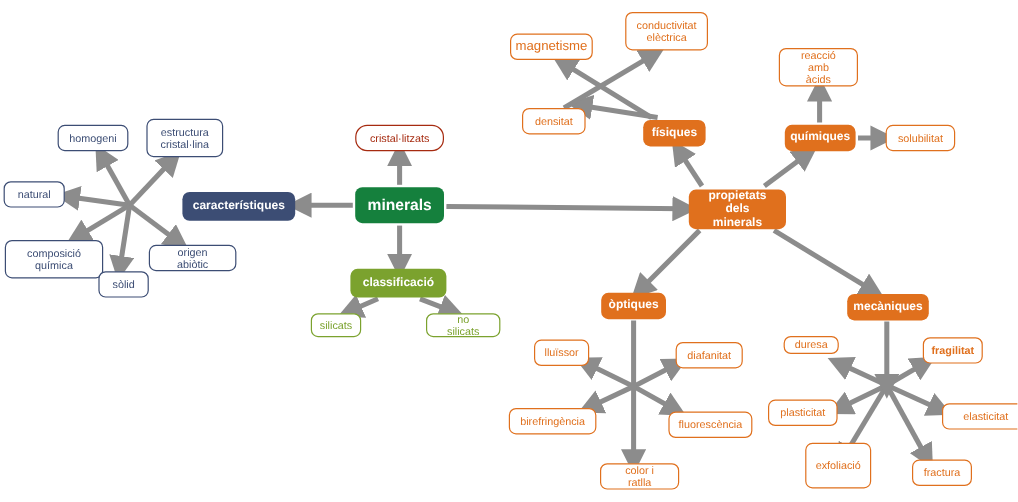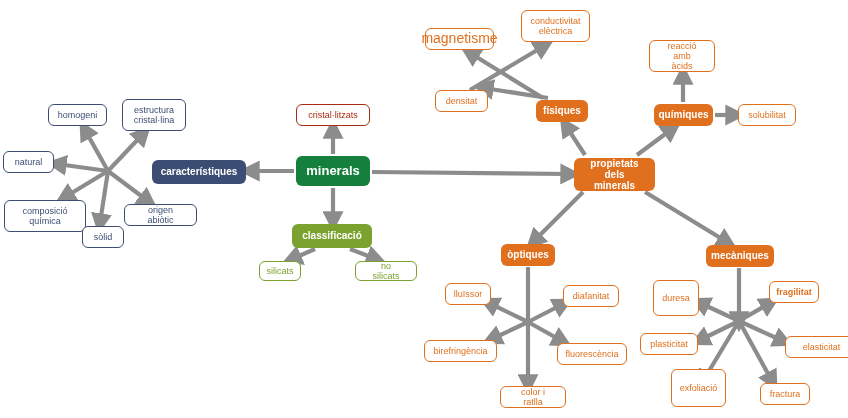--- a/index.html
+++ b/index.html
@@ -63,50 +63,50 @@
         <line x1="739" y1="321" x2="700" y2="340" marker-end="url(#ah)"></line>
         <line x1="739" y1="321" x2="783" y2="341" marker-end="url(#ah)"></line>
         <line x1="739" y1="321" x2="703" y2="381" marker-end="url(#ah)"></line>
         <line x1="739" y1="321" x2="772" y2="381" marker-end="url(#ah)"></line>
         <line x1="739" y1="268" x2="739" y2="321" marker-end="url(#ah)"></line>
       </g>
   </svg>
   <div id="node-layer">
       <div class="node root c-red" style="left: 296px; top: 156px; width: 74px; height: 30px; font-size: 13px;">minerals</div>
       <div class="node root c-blue" style="left: 152px; top: 160px; width: 94px; height: 24px; font-size: 10px;">característiques</div>
-      <div class="node leaf l-red" style="left: 296px; top: 104px; width: 74px; height: 22px; font-size: 9px;">cristal·litzats</div>
+      <div class="node leaf l-red" style="left: 296px; top: 104px; width: 74px; height: 22px; font-size: 9px; border-radius: 10px;">cristal·litzats</div>
       <div class="node root c-green" style="left: 292px; top: 224px; width: 80px; height: 24px; font-size: 10px;">classificació</div>
       <div class="node leaf l-green" style="left: 259px; top: 261px; width: 38px; height: 20px; font-size: 9px;">silicats</div>
       <div class="node leaf l-green" style="left: 355px; top: 261px; width: 62px; height: 20px; font-size: 9px;">no silicats</div>
       <div class="node leaf l-blue" style="left: 48px; top: 104px; width: 59px; height: 22px; font-size: 9px;">homogeni</div>
       <div class="node leaf l-blue" style="left: 122px; top: 99px; width: 64px; height: 32px; font-size: 9px;">estructura
 cristal·lina</div>
       <div class="node leaf l-blue" style="left: 3px; top: 151px; width: 51px; height: 22px; font-size: 9px;">natural</div>
       <div class="node leaf l-blue" style="left: 4px; top: 200px; width: 82px; height: 32px; font-size: 9px;">composició
 química</div>
       <div class="node leaf l-blue" style="left: 82px; top: 226px; width: 36px; height: 22px; font-size: 9px;">sòlid</div>
       <div class="node leaf l-blue" style="left: 124px; top: 204px; width: 73px; height: 22px; font-size: 9px;">origen abiòtic</div>
       <div class="node root c-orange" style="left: 574px; top: 158px; width: 81px; height: 33px; font-size: 10px;">propietats
 dels minerals</div>
       <div class="node root c-orange" style="left: 536px; top: 100px; width: 52px; height: 22px; font-size: 10px;">físiques</div>
-      <div class="node leaf l-orange" style="left: 425px; top: 28px; width: 69px; height: 22px; font-size: 14px; text-align: center;">magnetisme</div>
+      <div class="node leaf l-orange" style="left: 425px; top: 28px; width: 69px; height: 22px; font-size: 11px; text-align: center;">magnetisme</div>
       <div class="node leaf l-orange" style="left: 521px; top: 10px; width: 69px; height: 32px; font-size: 9px;">conductivitat
 elèctrica</div>
       <div class="node leaf l-orange" style="left: 435px; top: 90px; width: 53px; height: 22px; font-size: 9px;">densitat</div>
       <div class="node root c-orange" style="left: 654px; top: 104px; width: 59px; height: 22px; font-size: 10px;">químiques</div>
       <div class="node leaf l-orange" style="left: 649px; top: 40px; width: 66px; height: 32px; font-size: 9px;">reacció amb
 àcids</div>
       <div class="node leaf l-orange" style="left: 738px; top: 104px; width: 58px; height: 22px; font-size: 9px;">solubilitat</div>
       <div class="node root c-orange" style="left: 501px; top: 244px; width: 54px; height: 22px; font-size: 10px;">òptiques</div>
       <div class="node leaf l-orange" style="left: 445px; top: 283px; width: 46px; height: 22px; font-size: 9px;">lluïssor</div>
       <div class="node leaf l-orange" style="left: 563px; top: 285px; width: 56px; height: 22px; font-size: 9px;">diafanitat</div>
       <div class="node leaf l-orange" style="left: 424px; top: 340px; width: 73px; height: 22px; font-size: 9px;">birefringència</div>
       <div class="node leaf l-orange" style="left: 557px; top: 343px; width: 70px; height: 22px; font-size: 9px;">fluorescència</div>
       <div class="node leaf l-orange" style="left: 500px; top: 386px; width: 66px; height: 22px; font-size: 9px;">color i ratlla</div>
       <div class="node root c-orange" style="left: 706px; top: 245px; width: 68px; height: 22px; font-size: 10px;">mecàniques</div>
-      <div class="node leaf l-orange" style="left: 653px; top: 280px; width: 46px; height: 36px; font-size: 9px;">duresa</div>
+      <div class="node leaf l-orange" style="left: 653px; top: 280px; width: 46px; height: 15px; font-size: 9px;">duresa</div>
       <div class="node leaf l-orange" style="left: 769px; top: 281px; width: 50px; height: 22px; font-size: 9px; font-weight: bold;">fragilitat</div>
       <div class="node leaf l-orange" style="left: 640px; top: 333px; width: 58px; height: 22px; font-size: 9px;">plasticitat</div>
       <div class="node leaf l-orange" style="left: 785px; top: 336px; width: 73px; height: 22px; font-size: 9px;">elasticitat</div>
       <div class="node leaf l-orange" style="left: 671px; top: 369px; width: 55px; height: 38px; font-size: 9px;">exfoliació</div>
       <div class="node leaf l-orange" style="left: 760px; top: 383px; width: 50px; height: 22px; font-size: 9px;">fractura</div>
     </div>
 </div>
 
 </body></html>

